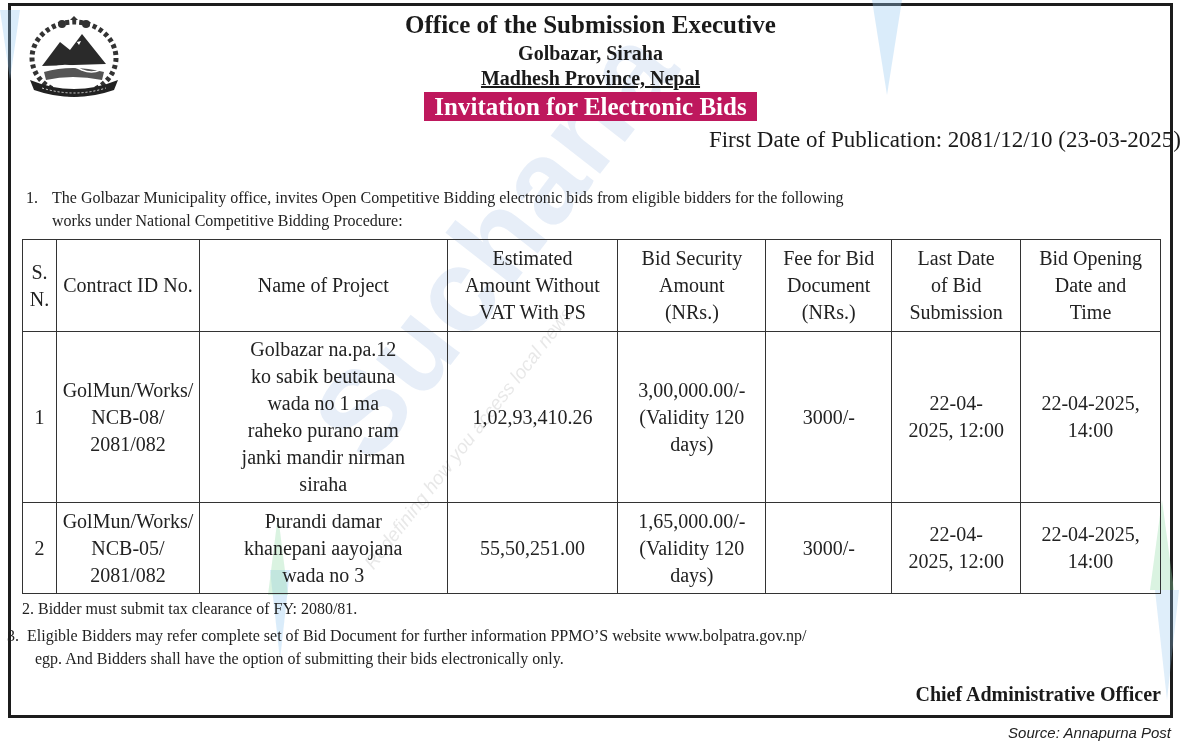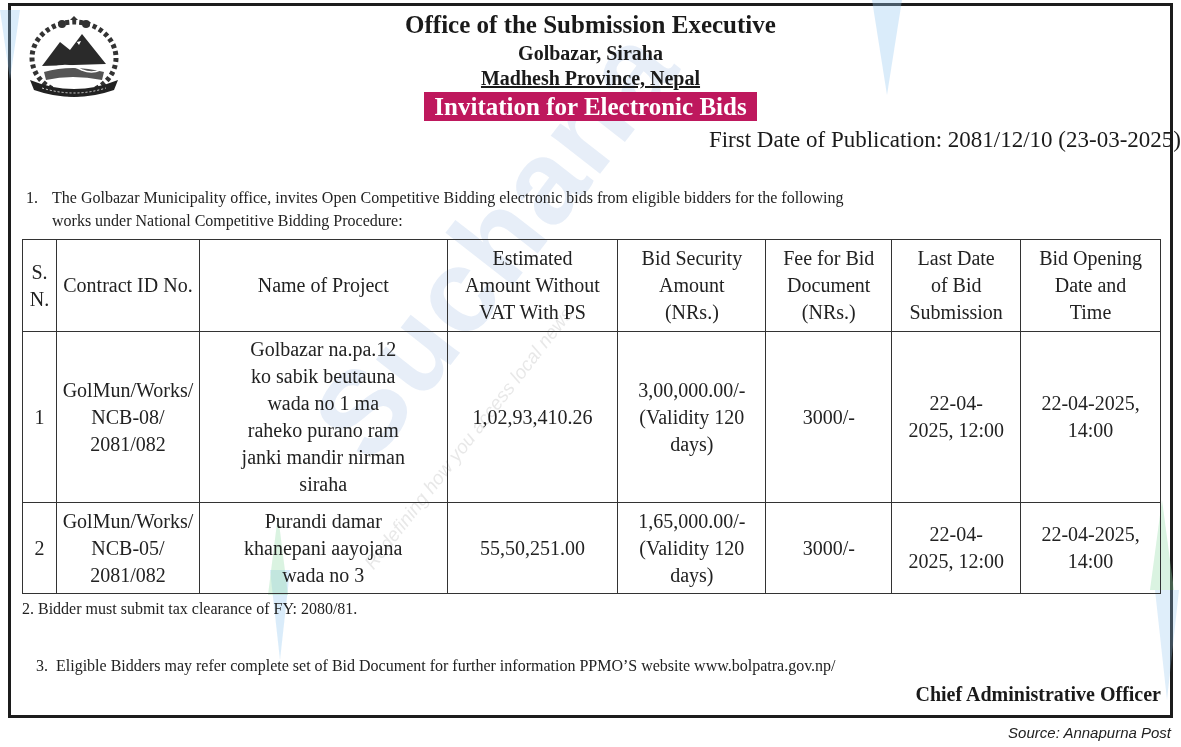--- a/index.html
+++ b/index.html
@@ -56,21 +56,21 @@
     z-index: 2; font-size: 20px; line-height: 27px; color: #222;
   }
   table.bids th, table.bids td {
     border: 1.5px solid #333; text-align: center; vertical-align: middle; font-weight: 400; padding: 0 3px;
   }
   table.bids thead tr { height: 92px; }
   table.bids tbody tr.r1 { height: 171px; }
   table.bids tbody tr.r2 { height: 91px; }
 
   .p2 { left: 22px; top: 597px; }
-  .p3 { left: 36px; top: 624px; width: 1145px; margin-top: 30px; }
+  .p3 { left: 7px; top: 624px; width: 1145px; }
   .p3 .cont { display: block; padding-left: 28px; }
   .signoff { position: absolute; right: 20px; top: 683px; font-size: 20px; font-weight: 700; z-index: 2; }
   .source {
     position: absolute; right: 10px; top: 724px; font-family: "Liberation Sans", "DejaVu Sans", sans-serif;
     font-style: italic; font-size: 15px; color: #222; z-index: 2;
   }
 </style>
 </head>
 <body>
 
@@ -225,16 +225,17 @@
 </table>
 
 <div class="para p2">
   <span>2.</span>
   <span>Bidder must submit tax clearance of FY: 2080/81.</span>
 </div>
 
 <div class="para p3">
   <span>3.</span>&nbsp;
   <span>Eligible Bidders may refer complete set of Bid Document for further information PPMO’S website www.bolpatra.gov.np/</span>
+  <span class="cont">egp. And Bidders shall have the option of submitting their bids electronically only.</span>
 </div>
 
 <div class="signoff">Chief Administrative Officer</div>
 <div class="source">Source: Annapurna Post</div>
 
 </body></html>

